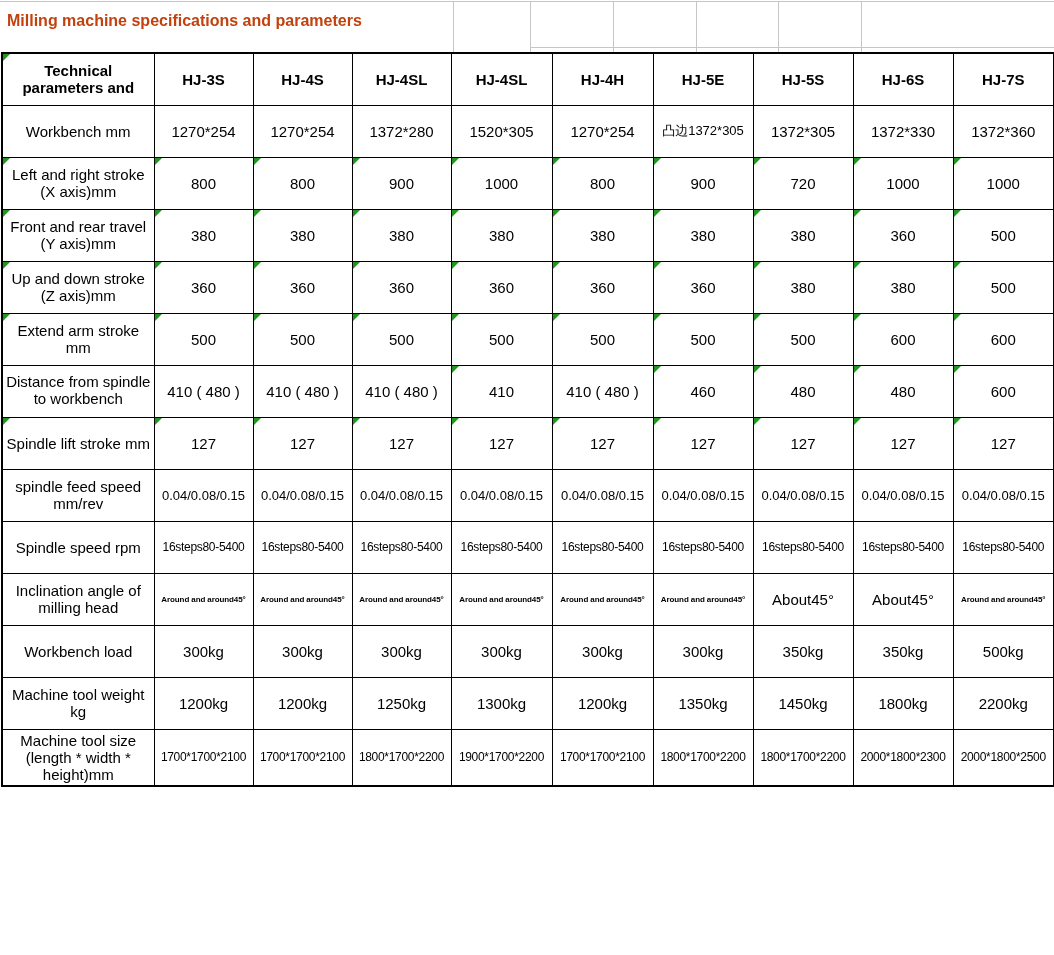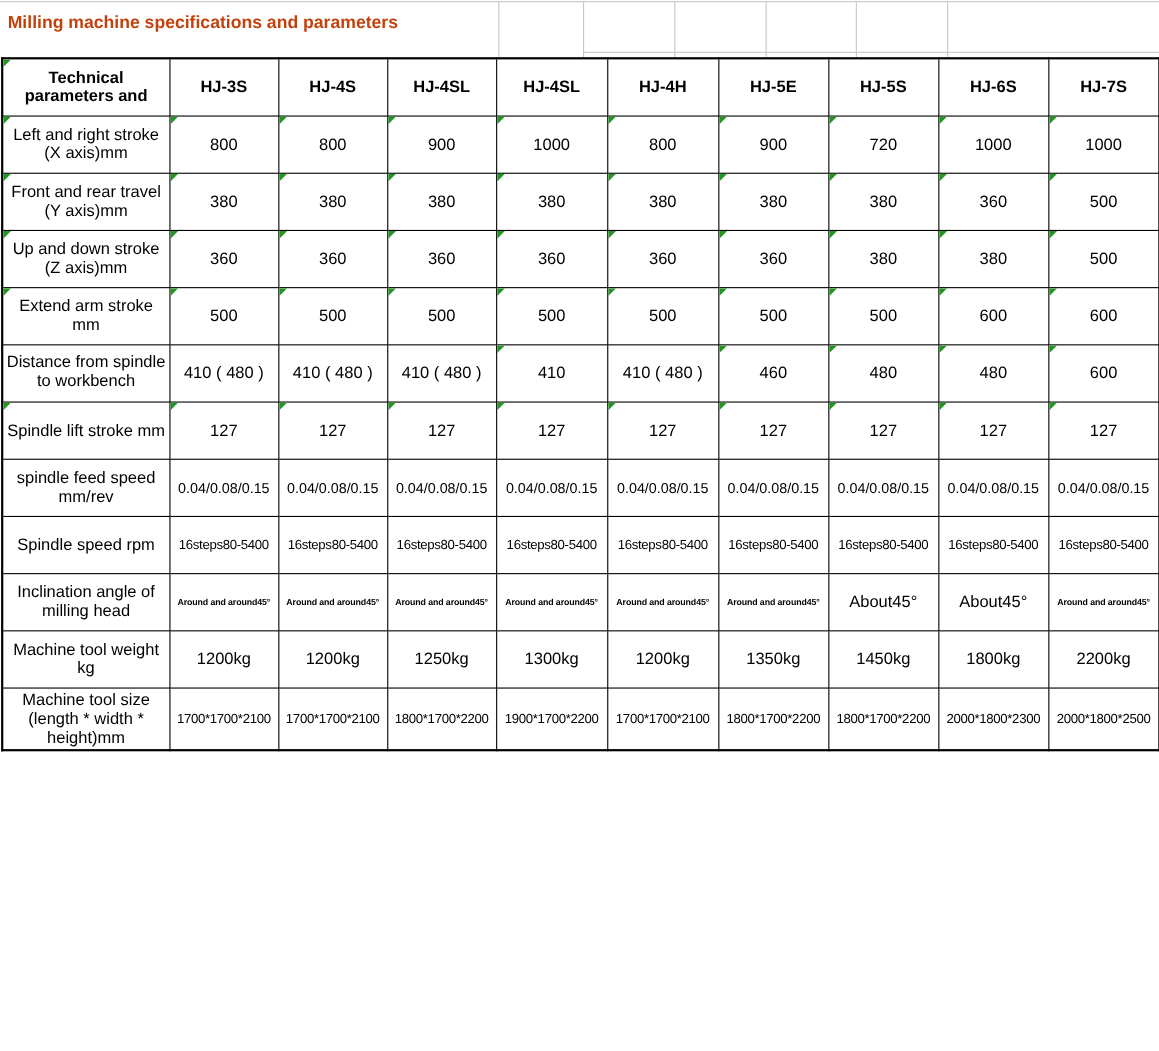--- a/index.html
+++ b/index.html
@@ -62,20 +62,32 @@
         <th>HJ-4SL</th>
         <th>HJ-4H</th>
         <th>HJ-5E</th>
         <th>HJ-5S</th>
         <th>HJ-6S</th>
         <th>HJ-7S</th>
       </tr>
     </thead>
   <tbody id="table-body">
       <tr>
+        <td class="label">Workbench mm</td>
+        <td class="val">1270*254</td>
+        <td class="val">1270*254</td>
+        <td class="val">1372*280</td>
+        <td class="val">1520*305</td>
+        <td class="val">1270*254</td>
+        <td class="val sm">凸边1372*305</td>
+        <td class="val">1372*305</td>
+        <td class="val">1372*330</td>
+        <td class="val">1372*360</td>
+      </tr>
+      <tr>
         <td class="label">Left and right stroke (X axis)mm<span class="flag"></span></td>
         <td class="val">800<span class="flag"></span></td>
         <td class="val">800<span class="flag"></span></td>
         <td class="val">900<span class="flag"></span></td>
         <td class="val">1000<span class="flag"></span></td>
         <td class="val">800<span class="flag"></span></td>
         <td class="val">900<span class="flag"></span></td>
         <td class="val">720<span class="flag"></span></td>
         <td class="val">1000<span class="flag"></span></td>
         <td class="val">1000<span class="flag"></span></td>
@@ -170,20 +182,32 @@
         <td class="label">Inclination angle of milling head</td>
         <td class="val tiny">Around and around45°</td>
         <td class="val tiny">Around and around45°</td>
         <td class="val tiny">Around and around45°</td>
         <td class="val tiny">Around and around45°</td>
         <td class="val tiny">Around and around45°</td>
         <td class="val tiny">Around and around45°</td>
         <td class="val">About45°</td>
         <td class="val">About45°</td>
         <td class="val tiny">Around and around45°</td>
+      </tr>
+      <tr>
+        <td class="label">Workbench load</td>
+        <td class="val">300kg</td>
+        <td class="val">300kg</td>
+        <td class="val">300kg</td>
+        <td class="val">300kg</td>
+        <td class="val">300kg</td>
+        <td class="val">300kg</td>
+        <td class="val">350kg</td>
+        <td class="val">350kg</td>
+        <td class="val">500kg</td>
       </tr>
       <tr>
         <td class="label">Machine tool weight kg</td>
         <td class="val">1200kg</td>
         <td class="val">1200kg</td>
         <td class="val">1250kg</td>
         <td class="val">1300kg</td>
         <td class="val">1200kg</td>
         <td class="val">1350kg</td>
         <td class="val">1450kg</td>

